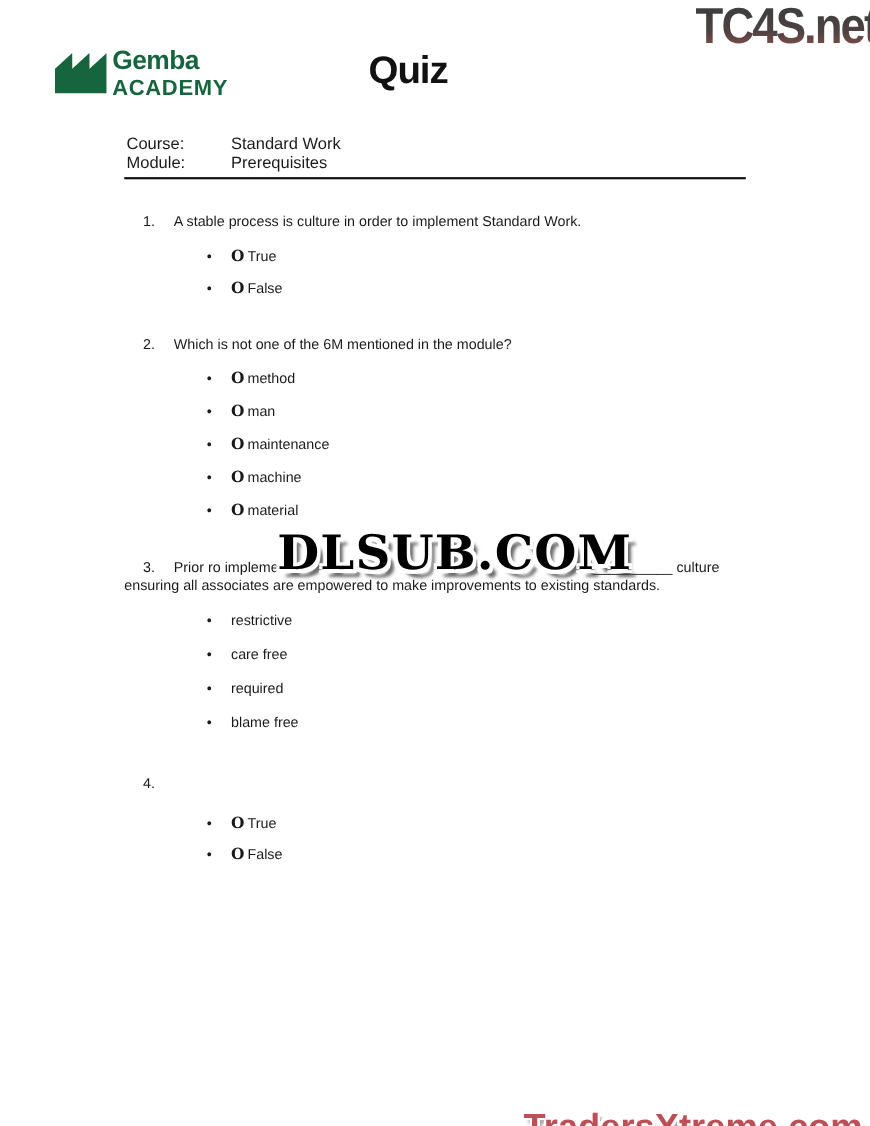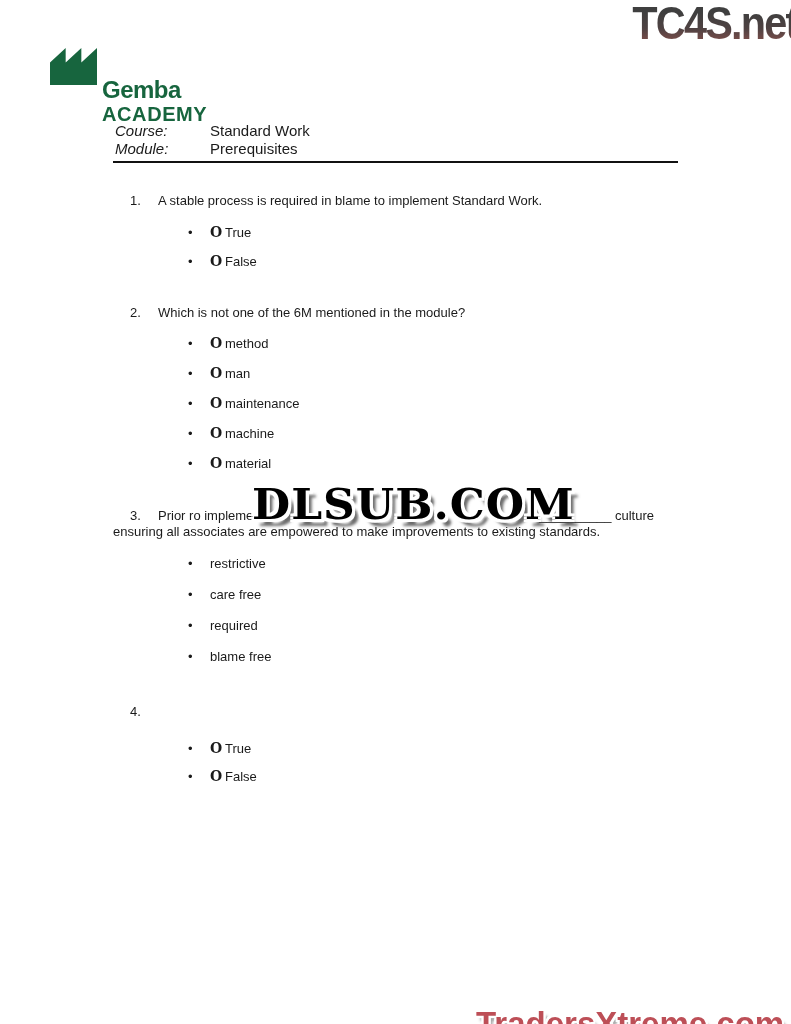--- a/index.html
+++ b/index.html
@@ -14,35 +14,35 @@
     font-size:46px;font-weight:bold;letter-spacing:-2px;
     transform:scaleX(0.90);transform-origin:top right;
     background:linear-gradient(180deg,#3f3f3f 30%,#4e4242 60%,#99544e 100%);
     -webkit-background-clip:text;background-clip:text;color:transparent;
   }
 
   
   .logo{position:absolute;left:50px;top:44px;display:flex;align-items:flex-start;}
   .logo svg{display:block;}
   .logo-text{margin-left:5px;display:flex;flex-direction:column;line-height:1;}
-  .logo-name{font-size:24px;font-weight:bold;color:#17653e;letter-spacing:-0.5px;margin-top:34px;}
+  .logo-name{font-size:24px;font-weight:bold;color:#17653e;letter-spacing:-0.5px;}
   .logo-sub{font-size:20px;font-weight:bold;color:#17653e;letter-spacing:0.6px;margin-top:2px;}
 
   .title{
     position:absolute;left:113px;top:44px;width:516px;margin:0;text-align:center;
     font-size:35px;font-weight:bold;color:#111;letter-spacing:-1px;
   }
 
   
   .meta{
     position:absolute;left:113px;top:122px;width:565px;
     border-bottom:2px solid #111;padding-bottom:3px;
   }
   .meta-row{display:flex;font-size:15px;line-height:18px;}
-  .meta-label{width:95px;padding-left:2px;font-style:italic;}
+  .meta-label{width:95px;padding-left:2px;}
 
   
   .question{position:absolute;left:113px;width:565px;font-size:13px;line-height:16px;}
   .q1{top:193px;}
   .q2{top:305px;}
   .q3{top:508px;}
   .q4{top:704px;}
   .q-text{display:flex;padding-left:17px;}
   .q-num{width:28px;flex:0 0 28px;}
   .options{margin-top:2px;}
@@ -98,36 +98,37 @@
       <svg width="47" height="41" viewBox="0 0 42 40" preserveAspectRatio="none">
         <polygon points="0,18 14,4 14,18 28,4 28,18 42,4 42,40 0,40" fill="#17653e"></polygon>
       </svg>
     </span>
     <div class="logo-text">
       <span class="logo-name">Gemba</span>
       <span class="logo-sub">ACADEMY</span>
     </div>
   </div>
 
+  <h1 class="title">Quiz</h1>
 
   <div class="meta">
     <div class="meta-row">
       <span class="meta-label">Course:</span>
       <span class="meta-value">Standard Work</span>
     </div>
     <div class="meta-row">
       <span class="meta-label">Module:</span>
       <span class="meta-value">Prerequisites</span>
     </div>
   </div>
 
   <div class="question q1">
     <div class="q-text">
       <span class="q-num">1.</span>
-      <span>A stable process is required in blame to implement Standard Work.</span>
+      <span>A stable process is culture in order to implement Standard Work.</span>
     </div>
     <div class="options">
       <div class="option">
         <span class="bullet">•</span>
         <span class="radio">O</span>
         <span class="opt-label">True</span>
       </div>
       <div class="option">
         <span class="bullet">•</span>
         <span class="radio">O</span>

